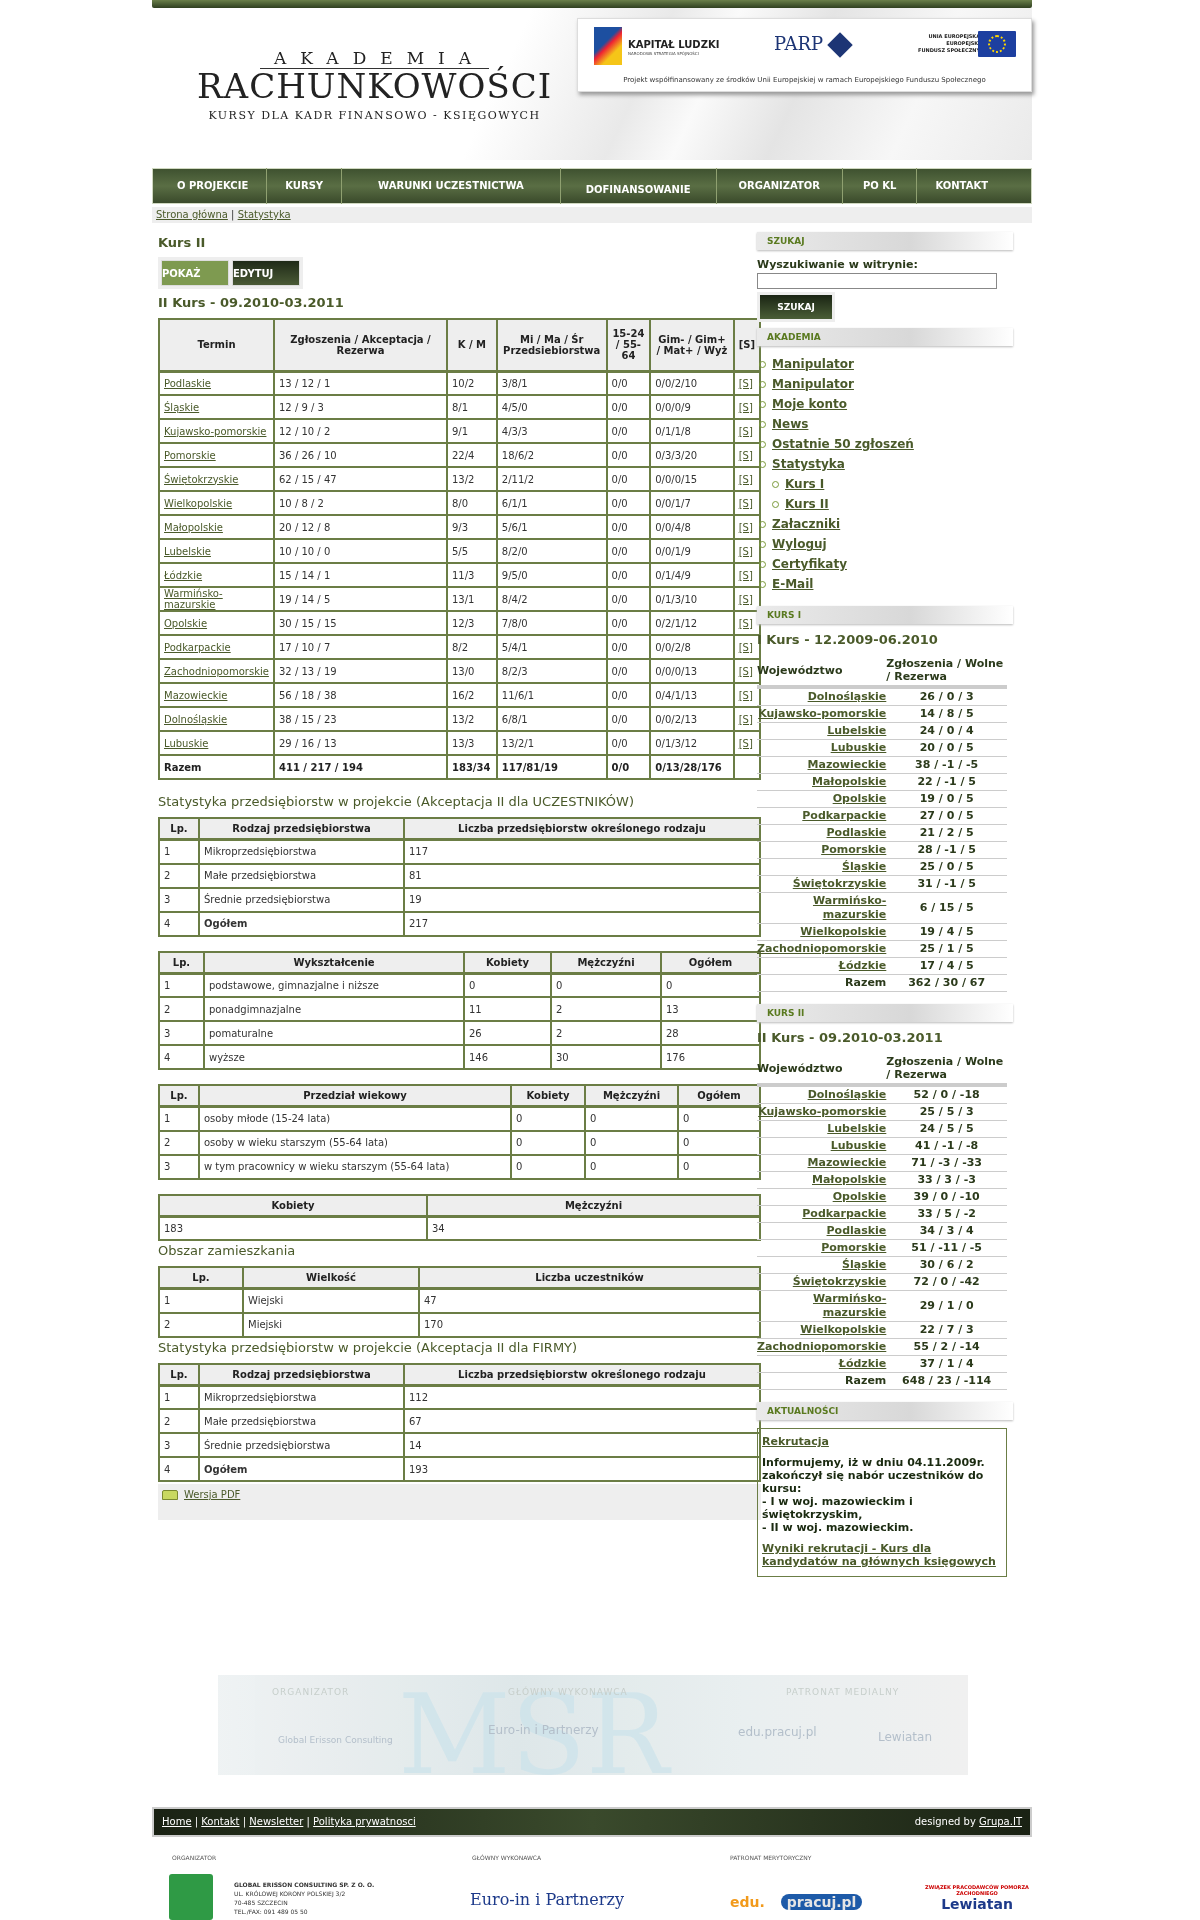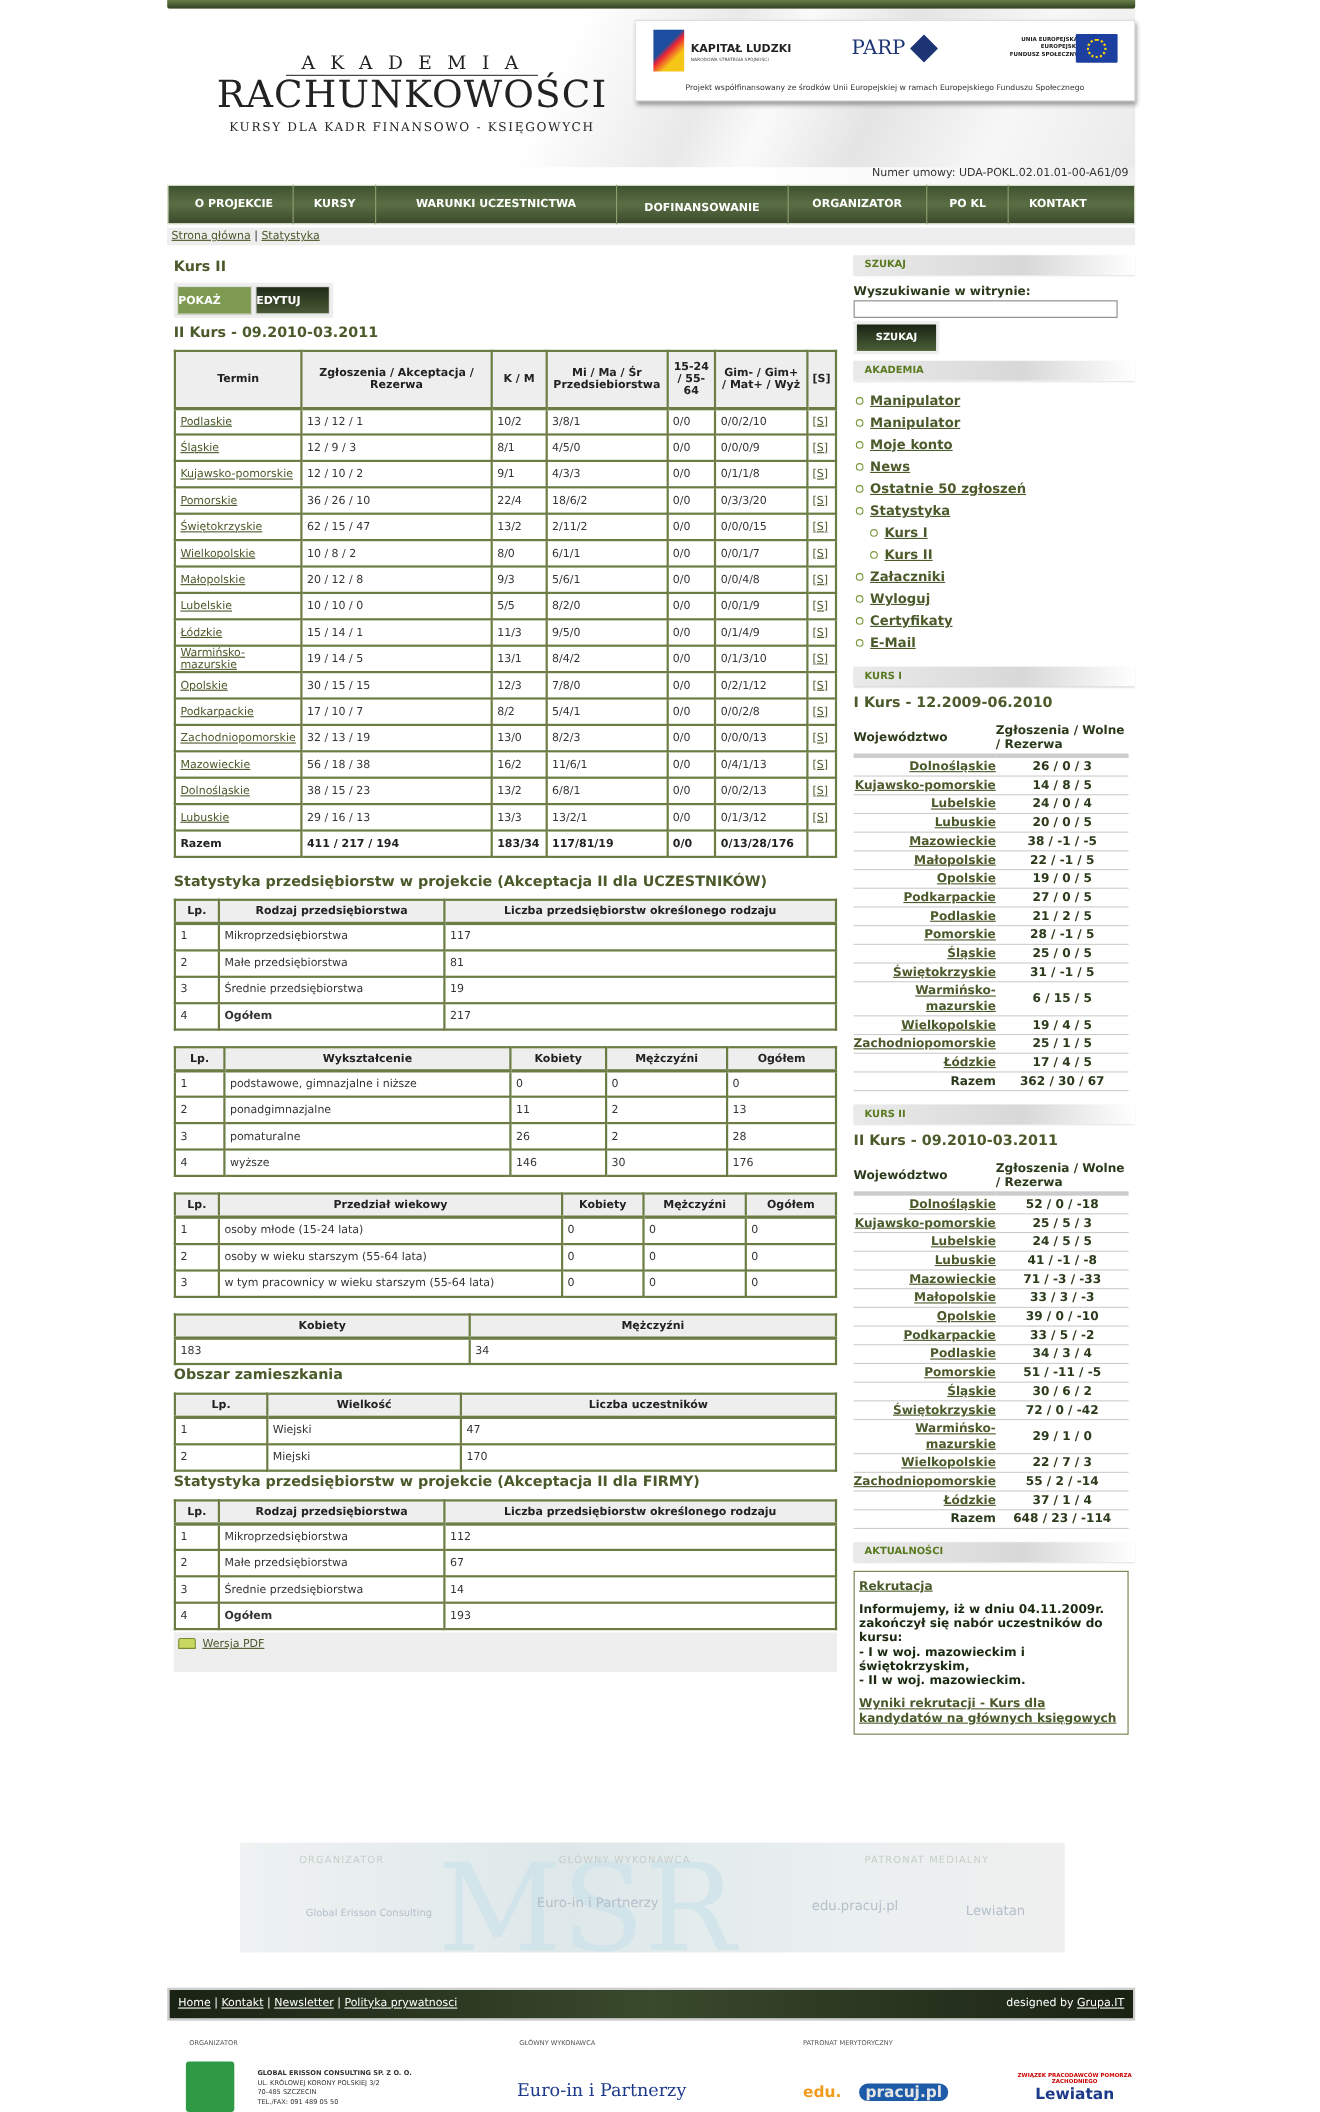--- a/index.html
+++ b/index.html
@@ -35,25 +35,25 @@
 .tabs .show{background:#7e9a50}
 .tabs .edit{background:linear-gradient(#1f2a18,#4a5a35)}
 .date{margin-top:8px;height:18px;background:#eee;font-size:10px;line-height:18px;padding-left:4px;color:#555}
 .date .cal{display:inline-block;width:13px;height:12px;border:1px solid #999;background:#fafafa;vertical-align:middle;margin-right:4px;border-top:3px solid #9a9}
 .h-kurs{font-size:13px;font-weight:bold;color:#4a5a2a;margin:6px 0 8px}
 table.t{border-collapse:collapse;width:603px;font-size:10px}
 table.t th{background:#eee;font-weight:bold;color:#222;border:2px solid #6b7d45;border-bottom-width:3px;text-align:center;padding:4px}
 table.t td{border:2px solid #6b7d45;padding:0 4px;height:24px;color:#333}
 table.t tr.tot td{font-weight:bold;color:#222}
 .og{color:#4a5a2a;font-weight:bold}
-.h-sec{font-size:13px;font-weight:bold;color:#4a5a2a;margin:14px 0 8px}
+.h-sec{font-size:13px;font-weight:normal;color:#4a5a2a;margin:14px 0 8px}
 .mt{margin-top:14px}
 .pdf{height:36px;background:#eee;padding-left:4px;line-height:22px;font-size:10px;margin-top:2px}
 .pdf .fold{display:inline-block;width:16px;height:10px;background:#c8d860;border:1px solid #7a8a30;border-radius:2px 2px 0 0;vertical-align:middle;margin-right:6px}
-.side{position:absolute;top:226px;left:624px;width:256px}
+.side{position:absolute;top:226px;left:605px;width:256px}
 .sh{height:18px;background:linear-gradient(90deg,#eaeaea,#d8d8d8 60%,#fff);font-size:9px;font-weight:bold;color:#5a7a20;line-height:18px;padding-left:10px;margin:6px 0 8px;box-shadow:0 1px 2px #bbb}
 .slabel{font-size:11px;font-weight:bold;color:#2b3a1b}
 .sinput{width:240px;height:16px;border:1px solid #888;margin:2px 0 3px;background:#fff}
 .sbtn{display:inline-block;background:#eee;padding:3px}
 .sbtn span{display:inline-block;width:72px;height:24px;line-height:24px;text-align:center;color:#fff;font-weight:bold;font-size:9px;background:linear-gradient(#1a2414,#4a5e36)}
 ul.menu{list-style:none;padding-left:2px}
 ul.menu li{font-size:12px;font-weight:bold;line-height:20px}
 ul.menu li:before{content:"";display:inline-block;width:5px;height:5px;border:1px solid #7a9a3a;border-radius:50%;margin-right:6px;vertical-align:middle}
 ul.menu li.sub{padding-left:13px}
 .kh{font-size:13px;font-weight:bold;color:#4a5a2a;margin:0 0 8px}
@@ -102,21 +102,20 @@
       <div class="parp"><span>PARP</span><span class="dia"></span></div>
       <div class="ue" style="white-space:pre">UNIA EUROPEJSKA
 EUROPEJSKI
 FUNDUSZ SPOŁECZNY</div>
       <div class="ueflag">
           <span></span>
         </div>
       <div class="proj">Projekt współfinansowany ze środków Unii Europejskiej w ramach Europejskiego Funduszu Społecznego</div>
     </div>
   </div>
-  <div class="umowa">Numer umowy: UDA-POKL.02.01.01-00-A61/09</div>
   <div class="nav">
     <a>O PROJEKCIE</a>
     <a>KURSY</a>
     <a style="padding:0 36px">WARUNKI UCZESTNICTWA</a>
     <a style="padding:4px 25px">DOFINANSOWANIE</a>
     <a style="padding:0 22px">ORGANIZATOR</a>
     <a style="padding:0 20px">PO KL</a>
     <a>KONTAKT</a>
   </div>
   <div class="crumb">

